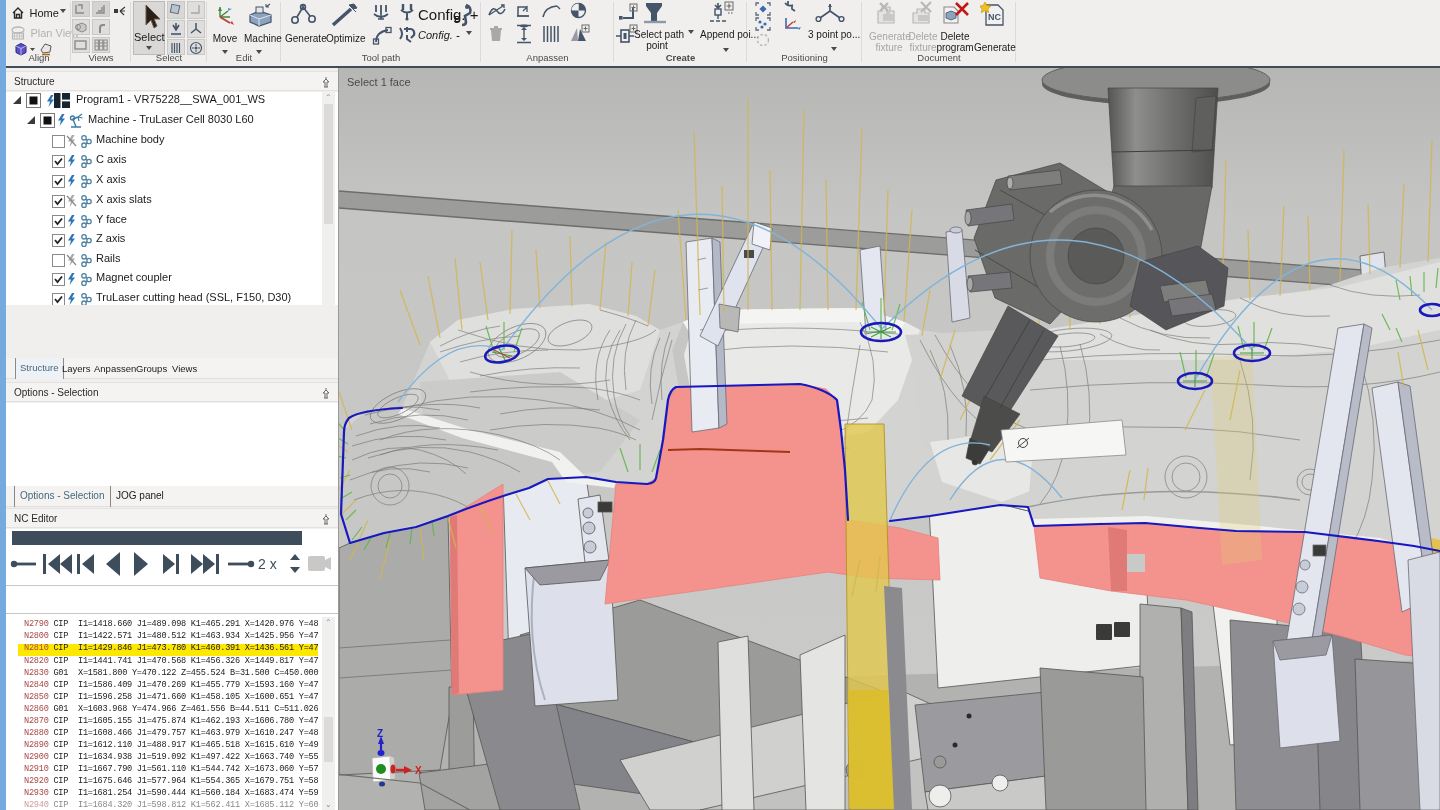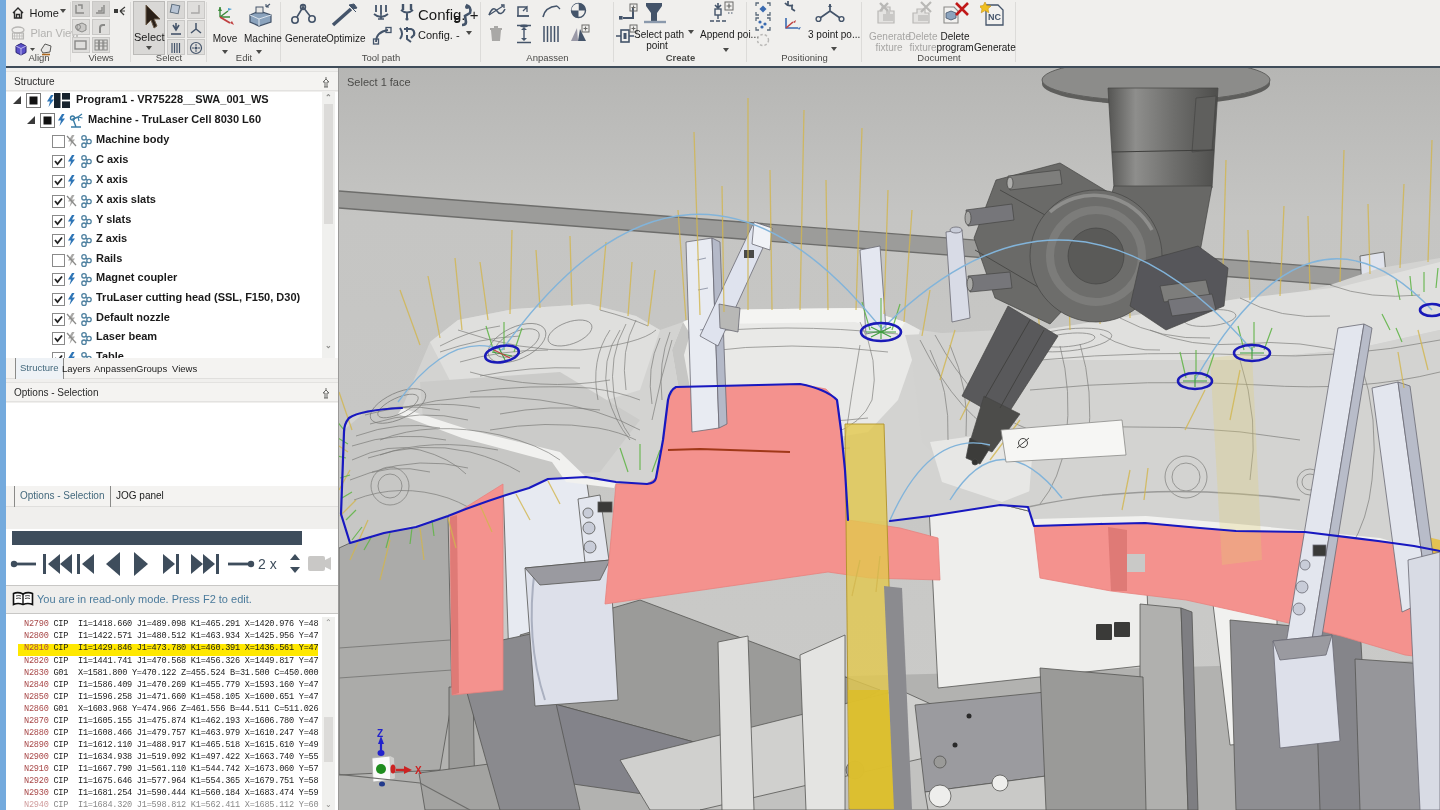--- a/index.html
+++ b/index.html
@@ -182,21 +182,21 @@
     <div class="abs" style="left:396px;top:2px;"><svg width="22" height="22">
           <path d="M7 2 v6 M15 2 v6" stroke="#44546a" stroke-width="2.4"></path>
           <path d="M5 8 q6 5 12 0 M11 10 v6" fill="none" stroke="#44546a" stroke-width="2"></path>
           <circle cx="11" cy="17" r="1.6" fill="#44546a"></circle>
         </svg></div>
     <div class="abs" style="left:396px;top:26px;"><svg width="22" height="20">
           <path d="M4 2 q4 6 0 11 M11 1 v5 M11 9 v4 l4 3" stroke="#44546a" stroke-width="2" fill="none"></path>
           <path d="M8 3 h7 q4 1 3 6 l-3 3" fill="none" stroke="#44546a" stroke-width="2.2"></path>
         </svg></div>
     <div class="abs" style="left:418px;top:6px;font-size:15px;color:#1a1a1a;">Config. +</div>
-    <div class="abs" style="left:418px;top:29px;font-size:11px;color:#1a1a1a;">Config. -</div>
+    <div class="abs" style="left:418px;top:29px;font-size:11px;color:#1a1a1a;font-style:italic;">Config. -</div>
     <div class="abs" style="left:452px;top:3px;"><svg width="22" height="24">
           <path d="M14 2 q6 2 4 8 l-5 3 l1 6 q0 3 -4 3" fill="none" stroke="#44546a" stroke-width="2.6"></path>
           <circle cx="15" cy="4" r="2" fill="#44546a"></circle>
         </svg><span style="position:absolute;left:2px;top:11px;font-size:9px;color:#1a1a1a;font-weight:bold;">B</span></div>
     <div class="arr" style="left:466px;top:31px;"></div>
 
     <div class="abs" style="left:487px;top:3px;"><svg width="20" height="16">
           <path d="M2 12 Q6 2 10 8 T18 6" fill="none" stroke="#44546a" stroke-width="1.5"></path>
           <path d="M2 12 l14 -9 M14 2 l3 0 l0 3" stroke="#44546a" stroke-width="1.3" fill="none"></path>
         </svg></div>
@@ -340,21 +340,21 @@
 
   <div id="leftpanel" class="abs" style="left:6px;top:68px;width:333px;height:742px;background:#f0efed;border-right:1px solid #9a9998;"></div>
 
   <div class="phead" style="top:71px;">
       <span>Structure</span>
       <svg width="8" height="11" style="position:absolute;right:8px;top:5px;">
         <path d="M2 1 h4 M3 1 v5 h-2 l3 3 l3 -3 h-2 v-5 M4 9 v2" stroke="#6a6a68" stroke-width="1" fill="none" transform="rotate(180 4 5.5)"></path>
       </svg>
     </div>
 
-  <div class="abs" style="left:6px;top:92px;width:332px;height:266px;background:#ffffff;overflow:hidden;font-weight:bold;" id="treearea">
+  <div class="abs" style="left:6px;top:92px;width:332px;height:213px;background:#ffffff;overflow:hidden;" id="treearea">
     <svg class="abs" style="left:0;top:0;" width="332" height="266" id="treeicons">
       <defs>
         <g id="cbc">
             <rect x="0.5" y="0.5" width="12" height="12" fill="#fff" stroke="#8a8a8a"></rect>
             <path d="M3 6 L5.5 9 L10 3.5" fill="none" stroke="#222" stroke-width="1.8"></path>
           </g>
         <g id="cbu">
             <rect x="0.5" y="0.5" width="12" height="12" fill="#fff" stroke="#8a8a8a"></rect>
           </g>
         <g id="boltb">
@@ -434,21 +434,21 @@
           <use href="#boltb" x="61" y="260"></use>
           <use href="#mol" x="74" y="260"></use>
       </g>
     </svg>
     <div class="treerow" style="top:1px;left:70px;">Program1 - VR75228__SWA_001_WS</div>
     <div class="treerow" style="top:21px;left:82px;">Machine - TruLaser Cell 8030 L60</div>
     <div class="treerow" style="top:41px;left:90px;">Machine body</div>
     <div class="treerow" style="top:61px;left:90px;">C axis</div>
     <div class="treerow" style="top:81px;left:90px;">X axis</div>
     <div class="treerow" style="top:101px;left:90px;">X axis slats</div>
-    <div class="treerow" style="top:121px;left:90px;">Y slats</div>
+    <div class="treerow" style="top:121px;left:90px;">Y face</div>
     <div class="treerow" style="top:140px;left:90px;">Z axis</div>
     <div class="treerow" style="top:160px;left:90px;">Rails</div>
     <div class="treerow" style="top:179px;left:90px;">Magnet coupler</div>
     <div class="treerow" style="top:199px;left:90px;">TruLaser cutting head (SSL, F150, D30)</div>
     <div class="treerow" style="top:219px;left:90px;">Default nozzle</div>
     <div class="treerow" style="top:238px;left:90px;">Laser beam</div>
     <div class="treerow" style="top:258px;left:90px;">Table</div>
 
     <div class="abs" style="left:316px;top:0;width:13px;height:266px;background:#f0f0ee;">
       <div style="position:absolute;top:1px;left:3px;font-size:8px;color:#8a8a88;">⌃</div>
@@ -470,20 +470,26 @@
       <svg width="8" height="11" style="position:absolute;right:8px;top:5px;">
         <path d="M2 1 h4 M3 1 v5 h-2 l3 3 l3 -3 h-2 v-5 M4 9 v2" stroke="#6a6a68" stroke-width="1" fill="none" transform="rotate(180 4 5.5)"></path>
       </svg>
     </div>
   <div class="abs" style="left:6px;top:403px;width:332px;height:83px;background:#ffffff;"></div>
   <div class="abs" style="left:6px;top:486px;width:332px;height:21px;background:#f4f3f1;border-bottom:1px solid #e0dfdd;font-size:10px;color:#1a1a1a;">
     <div class="abs" style="left:8px;top:0px;height:21px;border-left:1px solid #8a8a88;border-right:1px solid #8a8a88;padding:4px 5px 0 5px;color:#44697d;">Options - Selection</div>
     <div class="abs" style="left:110px;top:4px;">JOG panel</div>
   </div>
 
+  <div class="phead" style="top:508px;">
+      <span>NC Editor</span>
+      <svg width="8" height="11" style="position:absolute;right:8px;top:5px;">
+        <path d="M2 1 h4 M3 1 v5 h-2 l3 3 l3 -3 h-2 v-5 M4 9 v2" stroke="#6a6a68" stroke-width="1" fill="none" transform="rotate(180 4 5.5)"></path>
+      </svg>
+    </div>
   <div class="abs" style="left:6px;top:529px;width:332px;height:281px;background:#ffffff;"></div>
   <div class="abs" style="left:12px;top:531px;width:290px;height:14px;background:#3e4d5c;"></div>
 
   <svg class="abs" style="left:6px;top:550px;" width="332" height="30">
     <g fill="#3e4d5c" stroke="none">
       <circle cx="8" cy="14" r="3.2"></circle>
         <rect x="8" y="12.6" width="22" height="2.8"></rect>
       <rect x="37" y="4" width="3" height="20"></rect>
         <path d="M54 4 L42 14 L54 24 Z"></path>
         <path d="M66 4 L54 14 L66 24 Z"></path>
@@ -501,28 +507,20 @@
       <path d="M284 10 l5 -6 l5 6 z"></path>
         <path d="M284 17 l5 6 l5 -6 z"></path>
     </g>
     <text x="252" y="19" font-size="14" fill="#3e4d5c" font-family="Liberation Sans">2 x</text>
     <g fill="#c9c8c6">
         <rect x="302" y="6" width="17" height="15" rx="2"></rect>
         <path d="M319 10 l6 -3 v13 l-6 -3 z"></path>
       </g>
   </svg>
   <div class="abs" style="left:6px;top:585px;width:332px;height:1px;background:#c8c7c5;"></div>
-  <div class="abs" style="left:6px;top:586px;width:332px;height:27px;background:#efeeec;">
-    <svg class="abs" style="left:6px;top:5px;" width="22" height="16">
-        <path d="M11 3 Q6 0.5 1.5 2.5 V13.5 Q6 11.5 11 13.5 Q16 11.5 20.5 13.5 V2.5 Q16 0.5 11 3 Z" fill="#ffffff" stroke="#111" stroke-width="1.6"></path>
-        <path d="M11 3 V13.5" stroke="#111" stroke-width="1.4"></path>
-        <path d="M4 5 Q7 4 9 5 M4 7.5 Q7 6.5 9 7.5 M13 5 Q16 4 18 5 M13 7.5 Q16 6.5 18 7.5" stroke="#111" stroke-width="0.8" fill="none"></path>
-      </svg>
-    <span class="abs" style="left:31px;top:7px;font-size:11px;color:#4a7a9b;">You are in read-only mode. Press F2 to edit.</span>
-  </div>
   <div class="abs" style="left:6px;top:613px;width:332px;height:1px;background:#c8c7c5;"></div>
 
   <div class="abs" style="left:18px;top:644px;width:300px;height:12px;background:#ffe800;"></div>
   <div class="nc" style="top:619px;"><b>N2790</b> CIP  I1=1418.660 J1=489.098 K1=465.291 X=1420.976 Y=48</div>
   <div class="nc" style="top:631px;"><b>N2800</b> CIP  I1=1422.571 J1=480.512 K1=463.934 X=1425.956 Y=47</div>
   <div class="nc" style="top:643px;"><b>N2810</b> CIP  I1=1429.846 J1=473.780 K1=460.391 X=1436.561 Y=47</div>
   <div class="nc" style="top:656px;text-align:right;"><b>N2820</b> CIP  I1=1441.741 J1=470.568 K1=456.326 X=1449.817 Y=47</div>
   <div class="nc" style="top:668px;"><b>N2830</b> G01  X=1581.800 Y=470.122 Z=455.524 B=31.500 C=450.000</div>
   <div class="nc" style="top:680px;"><b>N2840</b> CIP  I1=1586.409 J1=470.269 K1=455.779 X=1593.160 Y=47</div>
   <div class="nc" style="top:692px;"><b>N2850</b> CIP  I1=1596.258 J1=471.660 K1=458.105 X=1600.651 Y=47</div>

